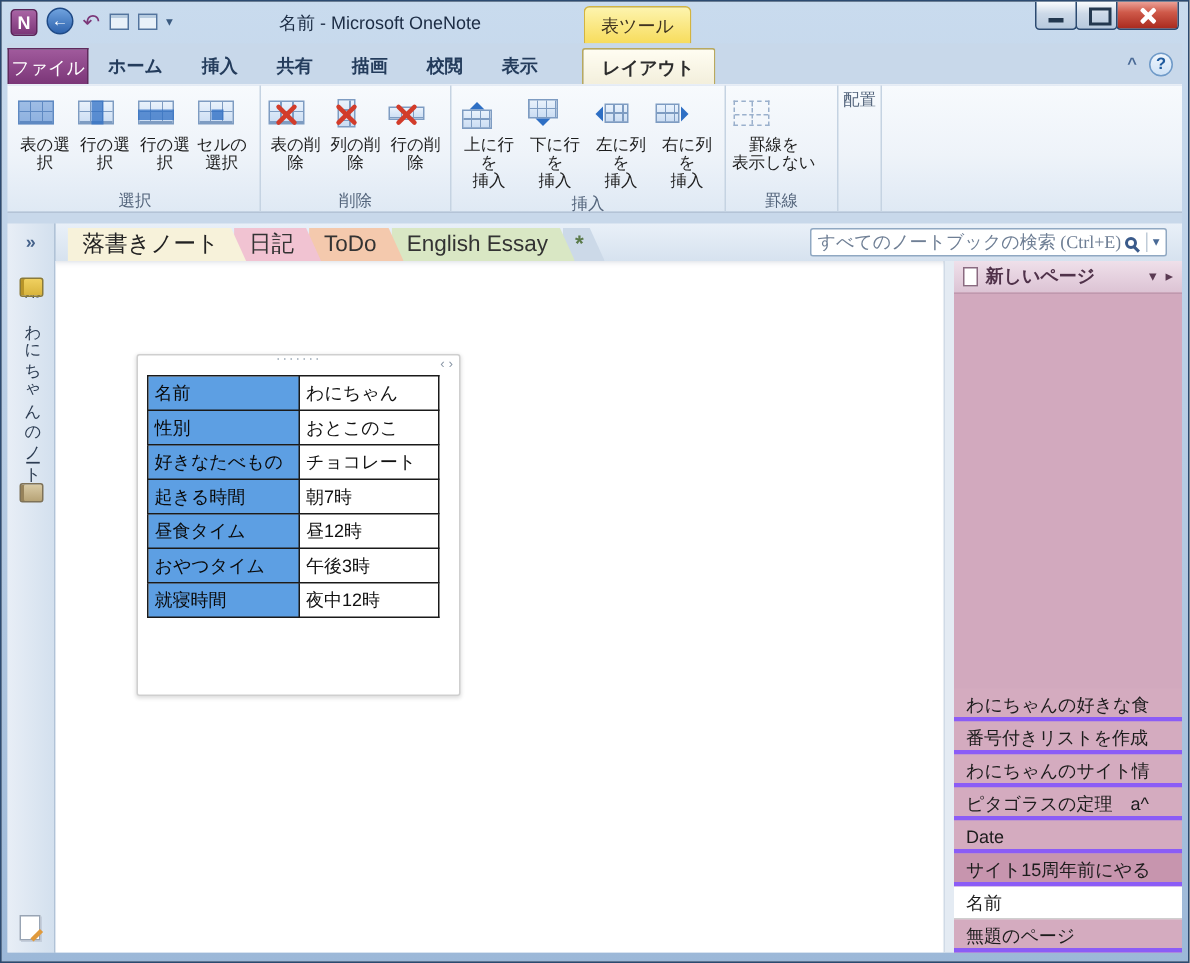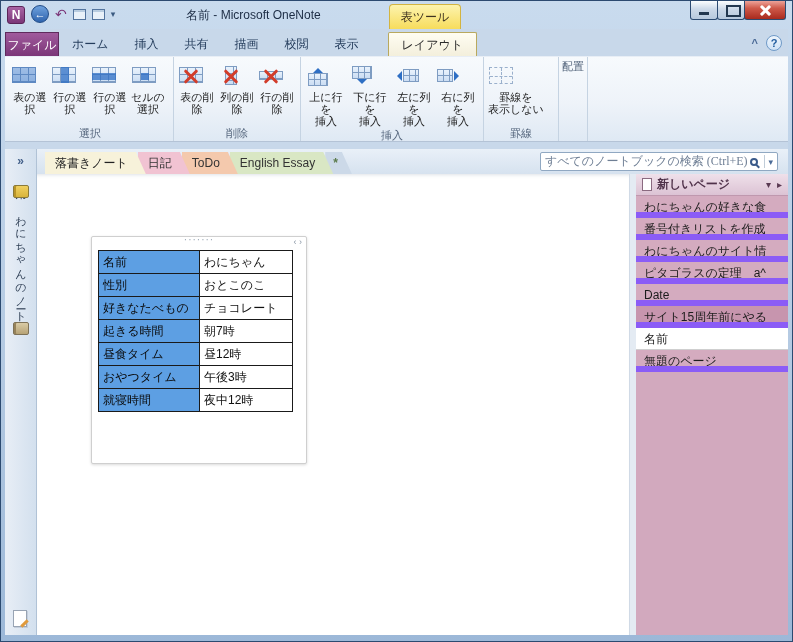--- a/index.html
+++ b/index.html
@@ -40,21 +40,21 @@
   .wbtn.close::after { transform:rotate(-45deg); }
 
   
   .client { position:absolute; left:4px; right:4px; top:28px; bottom:6px; background:#c8d8ea; }
 
   
   .tabrow { position:absolute; top:0; left:0; right:0; height:27px; display:flex;
     align-items:flex-end; padding-left:0; }
   .filetab { width:54px; height:24px; line-height:24px; text-align:center; color:#fff; font-size:12px;
     background:linear-gradient(#a05a9c,#7b3678); border:1px solid #5f2a5c; border-bottom:none; }
-  .rtab { height:24px; line-height:24px; padding:0 13px; font-size:12px; color:#243c5c; }
+  .rtab { height:24px; line-height:24px; padding:0 13px; font-size:12px; color:#243c5c;font-weight:bold; }
   .rtab.layout { margin-left:16px; background:linear-gradient(#fffdf2,#f3efdc);
     border:1px solid #b9a95e; border-bottom:none; border-radius:2px 2px 0 0; color:#2c2c2c; }
   .ribbonright { position:absolute; right:6px; top:6px; display:flex; gap:8px; align-items:center; }
   .collapsebtn { color:#4a6a96; font-size:11px; font-weight:bold; }
   .helpbtn { width:16px; height:16px; border-radius:50%; border:1px solid #6f9ac8;
     background:linear-gradient(#eef5fc,#cfe2f6); color:#1f5b9e; font-weight:bold; font-size:11px;
     text-align:center; line-height:15px; }
 
   
   .ribbon { position:absolute; top:27px; left:0; right:0; height:86px; display:flex;
@@ -117,21 +117,21 @@
   .unfiled { position:absolute; bottom:8px; left:8px; width:14px; height:17px; background:#fff;
     border:1px solid #98a4b4; box-shadow:1px 1px 0 #c4cedc; }
   .unfiled::after { content:""; position:absolute; right:-3px; bottom:1px; width:9px; height:3px;
     background:#e09a3c; transform:rotate(-45deg); }
 
   .maincol { flex:1; display:flex; flex-direction:column; min-width:0; }
 
   
   .navbar { height:25px; background:linear-gradient(#e9f0f8,#d6e2ef); display:flex; align-items:flex-end;
     padding-left:8px; }
-  .stab { height:22px; line-height:22px; font-size:12px; color:#333; padding:0 18px 0 10px;
+  .stab { height:22px; line-height:22px; font-size:15px; color:#333; padding:0 18px 0 10px;
     clip-path:polygon(0 0, calc(100% - 10px) 0, 100% 100%, 0 100%); margin-right:-8px; position:relative; }
   .stab.t0 { background:#f7f2da; z-index:5; color:#222; }
   .stab.t1 { background:#f1c3d2; z-index:4; }
   .stab.t2 { background:#f4c9ad; z-index:3; }
   .stab.t3 { background:#d9e7c4; z-index:2; }
   .stab.newtab { background:#ccd9e8; z-index:1; padding:0 14px 0 8px; color:#5a7a4a; font-weight:bold; }
   .searchbox { margin:0 10px 3px auto; width:238px; height:19px; background:#fff;
     border:1px solid #90a8c2; border-radius:2px; display:flex; align-items:center; padding:0 4px; }
   .searchbox input { flex:1; border:none; outline:none; background:transparent; font-size:12px;
     color:#5a6a80; font-family:Liberation Serif, serif; min-width:0; }
@@ -139,29 +139,29 @@
   .mag { width:8px; height:8px; border:2px solid #3a5a8a; border-radius:50%; position:relative; margin:0 3px; }
   .mag::after { content:""; position:absolute; width:5px; height:2px; background:#3a5a8a;
     bottom:-3px; right:-4px; transform:rotate(45deg); }
   .sdiv { width:1px; height:13px; background:#c0ccd8; margin:0 3px; }
   .sarrow { font-size:9px; color:#4a6a96; }
 
   
   .bodyrow { flex:1; display:flex; min-height:0; }
   .canvas { flex:1; background:#fff; position:relative; box-shadow:inset 0 4px 4px -4px rgba(60,80,110,.25); }
   .scrollstrip { width:7px; background:#e4ebf3; border-left:1px solid #d0dae6; }
-  .pane { width:152px; background:#d2a9be; display:flex; flex-direction:column; }
+  .pane { width:152px; background:#d2a9be; display:flex; flex-direction:column;justify-content:space-between; }
   .panehdr { height:22px; background:linear-gradient(#efe0ea,#dcc3d4); display:flex; align-items:center;
     padding:0 6px; border-bottom:1px solid #bf98ae; }
   .pageico { width:10px; height:13px; background:#fff; border:1px solid #8a6a80; margin-right:5px; }
   .hdrlbl { font-size:12px; font-weight:bold; color:#50324a; flex:1; }
   .hicon { font-size:10px; color:#5a3a52; margin-left:6px; }
   .plist { display:flex; flex-direction:column; }
   .pitem { height:22px; line-height:22px; font-size:12px; color:#1c1c1c; padding-left:8px;
-    background:#d4abbf; border-bottom:6px solid #8b5cf6; white-space:nowrap; overflow:hidden; }
+    background:#d4abbf; border-bottom:3px solid #8b5cf6; white-space:nowrap; overflow:hidden; }
   .pitem.alt { background:#c795ae; }
   .pitem.sel { background:#fff; border-bottom:1px solid #cfcfcf; }
 
   
   .notebox { position:absolute; left:54px; top:62px; width:216px; height:228px; background:#fff;
     border:1px solid #cfcfcf; border-radius:2px; box-shadow:0 1px 3px rgba(0,0,0,.15); }
   .handle { position:absolute; top:-3px; left:50%; transform:translateX(-50%); color:#9aa7b4;
     font-size:10px; letter-spacing:1px; }
   .navarrows { position:absolute; top:0; right:4px; color:#8a97a6; font-size:9px; }
   table.note { border-collapse:collapse; margin:13px 0 0 6px; }

